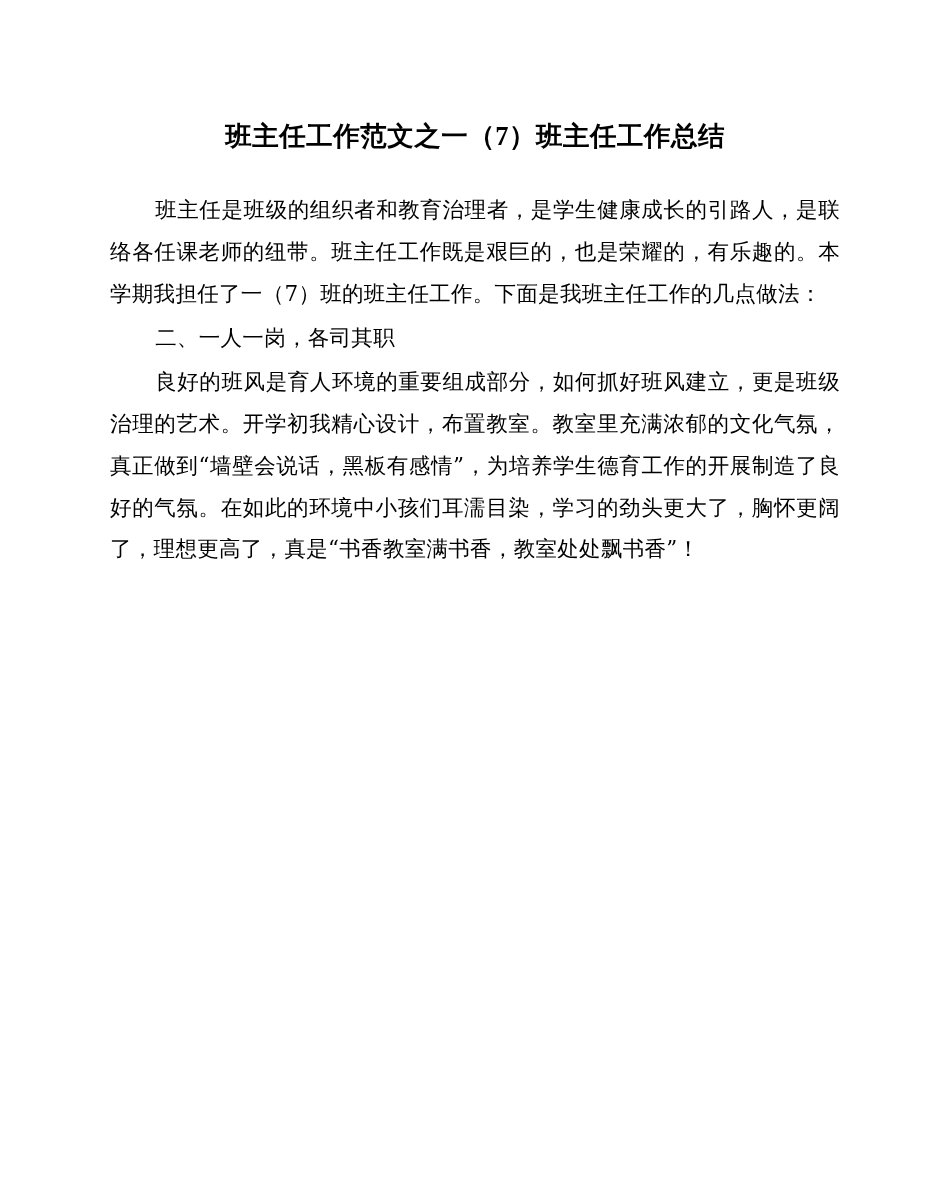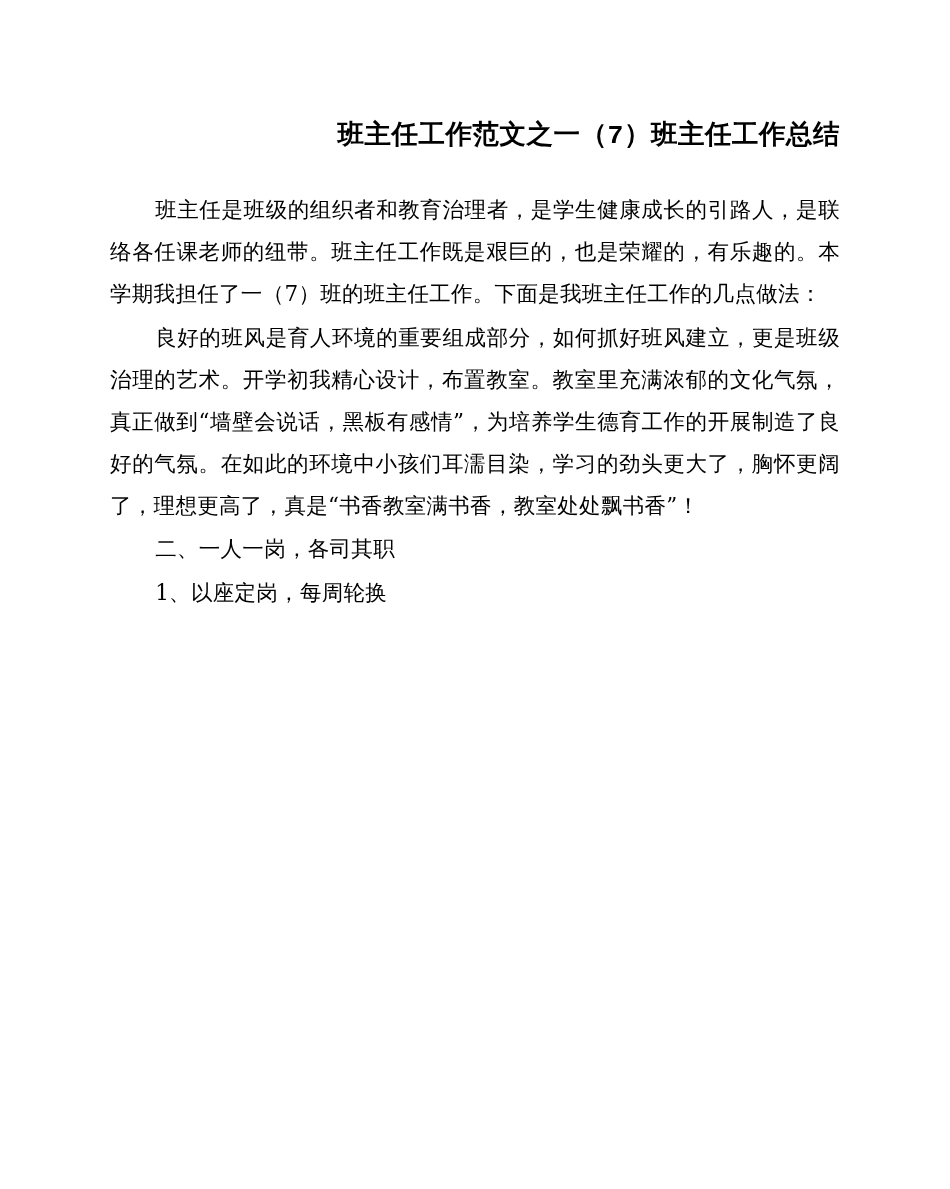--- a/index.html
+++ b/index.html
@@ -15,27 +15,27 @@
     overflow: hidden;
   }
   .page {
     width: 950px;
     height: 1189px;
     box-sizing: border-box;
     padding: 118px 110px 40px 110px;
     position: relative;
   }
   .doc-title {
-    font-family: Liberation Mono, monospace;
+    font-family: Liberation Serif, serif;
     font-weight: bold;
     font-size: 26.5px;
     letter-spacing: 0.5px;
     line-height: 1.4;
     margin: 0 0 34px 0;
-    text-align: right;
+    text-align: center;
     white-space: nowrap;
   }
   .para {
     font-size: 21.5px;
     line-height: 1.95;
     margin: 0 0 2px 0;
     text-align: justify;
     text-justify: inter-ideograph;
     letter-spacing: 0.3px;
   }
@@ -46,20 +46,19 @@
 </head>
 <body>
 
 <div class="page">
 
   <h1 class="doc-title">班主任工作范文之一（7）班主任工作总结</h1>
 
   <p class="para indent">班主任是班级的组织者和教育治理者，是学生健康成长的引路人，是联络各任课老师的纽带。班主任工作既是艰巨的，也是荣耀的，有乐趣的。本学期我担任了一（7）班的班主任工作。下面是我班主任工作的几点做法：</p>
 
 
+  <p class="para indent">二、一人一岗，各司其职</p>
+
   <p class="para indent">良好的班风是育人环境的重要组成部分，如何抓好班风建立，更是班级治理的艺术。开学初我精心设计，布置教室。教室里充满浓郁的文化气氛，真正做到“墙壁会说话，黑板有感情”，为培养学生德育工作的开展制造了良好的气氛。在如此的环境中小孩们耳濡目染，学习的劲头更大了，胸怀更阔了，理想更高了，真是“书香教室满书香，教室处处飘书香”！</p>
 
-  <p class="para indent">二、一人一岗，各司其职</p>
 
-
-  <p class="para indent">1、以座定岗，每周轮换</p>
 
 </div>
 
 </body></html>

